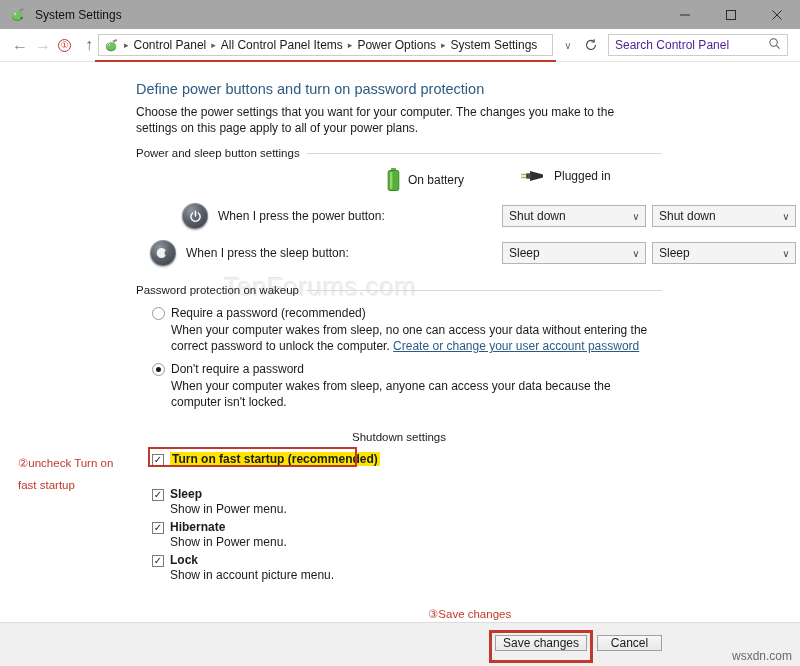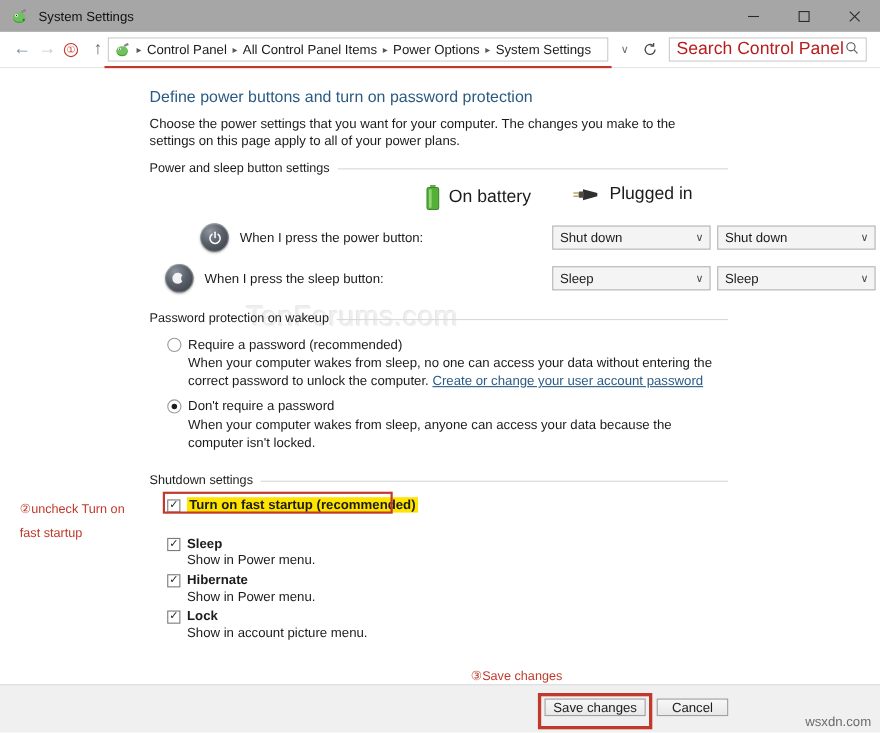--- a/index.html
+++ b/index.html
@@ -178,22 +178,22 @@
     width: 180px; height: 22px;
     border: 1px solid #cccccc;
     background: #ffffff;
     box-sizing: border-box;
     display: flex;
     align-items: center;
     padding: 0 6px;
   }
   #search-placeholder {
     flex: 1;
-    font-size: 16px;
-    color: #b91c1c;
+    font-size: 12px;
+    color: #4c1d95;
     white-space: nowrap;
   }
   #search-icon { color: #5a5a5a; }
 
   
   #content {
     position: absolute;
     left: 0; top: 62px;
     width: 800px;
     height: 560px;
@@ -228,29 +228,29 @@
     white-space: nowrap;
   }
   .group-legend .rule {
     flex: 1;
     height: 1px;
     background: #d8d8d8;
     margin-left: 7px;
   }
   #legend-power { left: 136px; top: 85px; }
   #legend-pwd   { left: 136px; top: 222px; }
-  #legend-shut  { left: 136px; top: 369px; }
+  #legend-shut  { left: 136px; top: 369px; flex-direction: column; }
 
   
   .col-head {
     position: absolute;
     display: flex;
     align-items: center;
     gap: 8px;
-    font-size: 16px;
+    font-size: 12px;
     color: #1b1b1b;
     white-space: nowrap;
     justify-content: center;
   }
   #col-battery { left: 387px; top: 106px; }
   #col-plugged { left: 520px; top: 106px; }
 
   
   .battery-icon { width: 13px; height: 24px; position: relative; }
   

